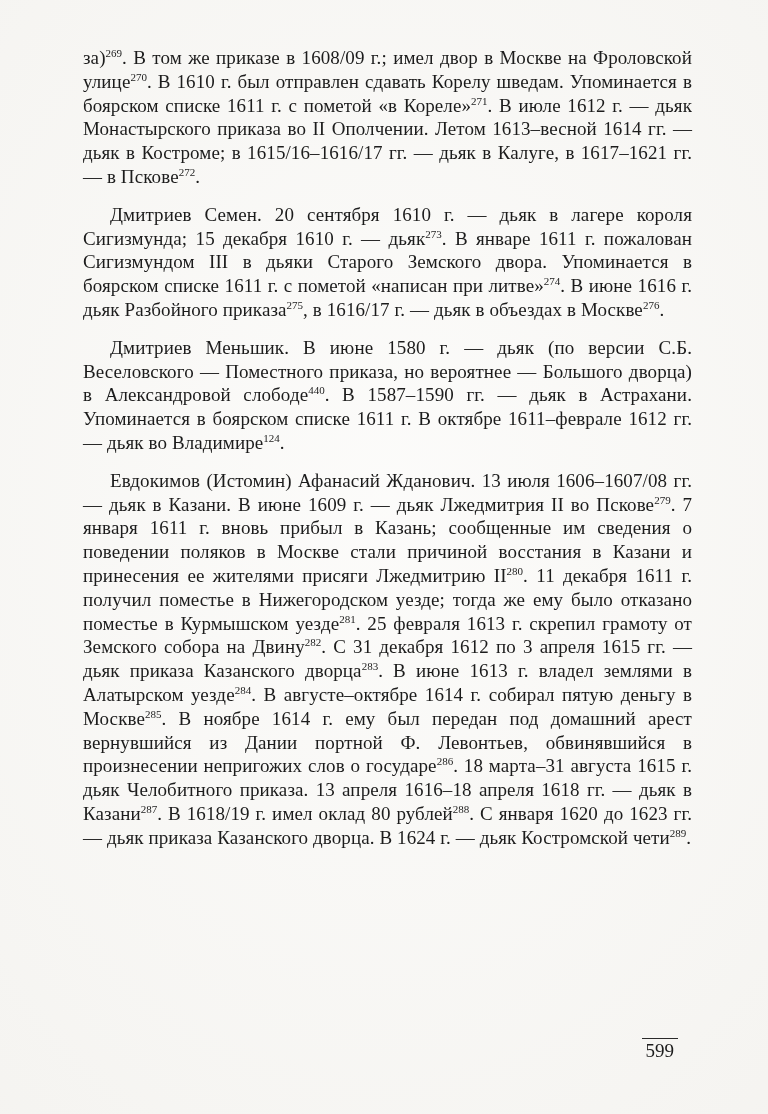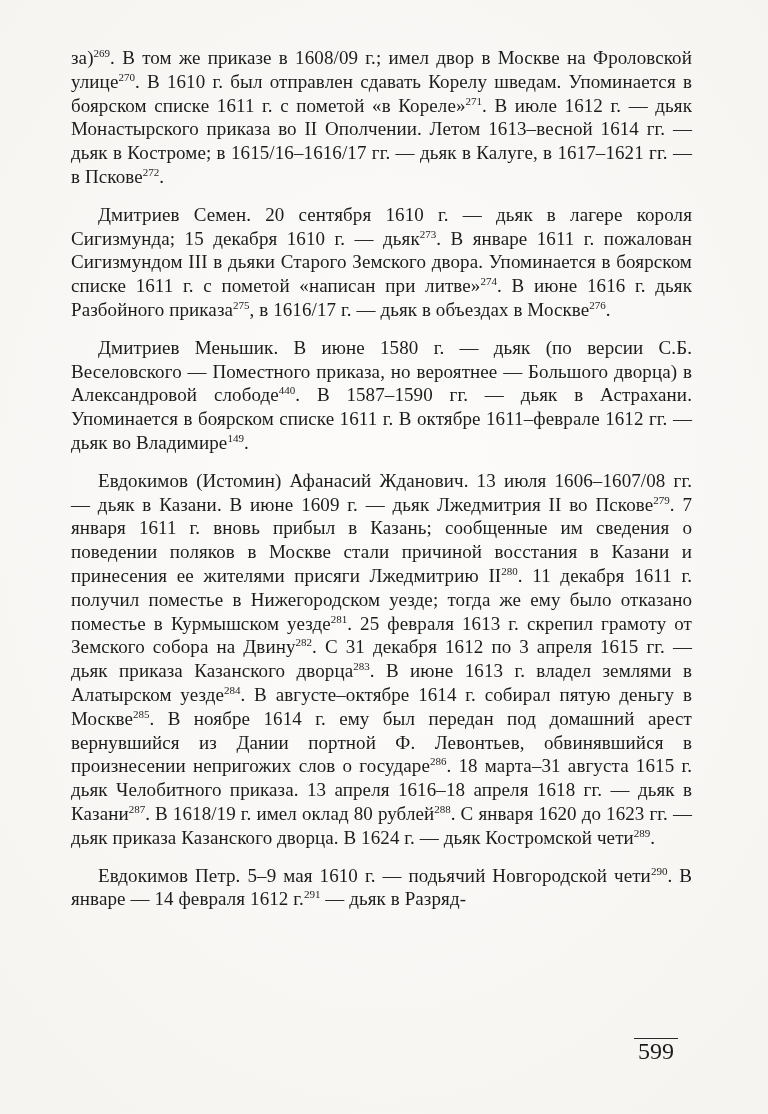--- a/index.html
+++ b/index.html
@@ -21,51 +21,50 @@
     position: absolute;
     left: 71px;
     top: 46px;
     width: 621px;
     font-size: 19px;
     line-height: 23.8px;
     text-align: justify;
     letter-spacing: 0.1px;
   }
   .text-column p {
-    margin: 0 0 14px 0;
+    margin: 0 0 14px 12px;
   }
   .text-column p.indent {
     text-indent: 27px;
   }
   .text-column b {
     font-weight: normal;
   }
   .text-column sup {
     font-size: 11px;
     line-height: 0;
     vertical-align: baseline;
     position: relative;
     top: -7px;
     letter-spacing: 0;
   }
   .page-number {
     position: absolute;
     top: 1038px;
     right: 90px;
-    font-size: 24px;
+    font-size: 19px;
     line-height: 22px;
     border-top: 1.5px solid #2a2a2a;
     padding: 1px 4px 0 4px;
     text-align: right;
   }
 </style>
 </head>
 <body>
 
 <div class="text-column">
     <p>за)<sup>269</sup>. В том же приказе в 1608/09 г.; имел двор в Москве на Фроловской улице<sup>270</sup>. В 1610 г. был отправлен сдавать Корелу шведам. Упоминается в боярском списке 1611 г. с пометой «в Кореле»<sup>271</sup>. В июле 1612 г. — дьяк Монастырского приказа во II Ополчении. Летом 1613–весной 1614 гг. — дьяк в Костроме; в 1615/16–1616/17 гг. — дьяк в Калуге, в 1617–1621 гг. — в Пскове<sup>272</sup>.</p>
     <p class="indent"><b>Дмитриев Семен.</b> 20 сентября 1610 г. — дьяк в лагере короля Сигизмунда; 15 декабря 1610 г. — дьяк<sup>273</sup>. В январе 1611 г. пожалован Сигизмундом III в дьяки Старого Земского двора. Упоминается в боярском списке 1611 г. с пометой «написан при литве»<sup>274</sup>. В июне 1616 г. дьяк Разбойного приказа<sup>275</sup>, в 1616/17 г. — дьяк в объездах в Москве<sup>276</sup>.</p>
-    <p class="indent"><b>Дмитриев Меньшик.</b> В июне 1580 г. — дьяк (по версии С.Б. Веселовского — Поместного приказа, но вероятнее — Большого дворца) в Александровой слободе<sup>440</sup>. В 1587–1590 гг. — дьяк в Астрахани. Упоминается в боярском списке 1611 г. В октябре 1611–феврале 1612 гг. — дьяк во Владимире<sup>149</sup>.</p>
+    <p class="indent"><b>Дмитриев Меньшик.</b> В июне 1580 г. — дьяк (по версии С.Б. Веселовского — Поместного приказа, но вероятнее — Большого дворца) в Александровой слободе<sup>440</sup>. В 1587–1590 гг. — дьяк в Астрахани. Упоминается в боярском списке 1611 г. В октябре 1611–феврале 1612 гг. — дьяк во Владимире<sup>124</sup>.</p>
     <p class="indent"><b>Евдокимов (Истомин) Афанасий Жданович.</b> 13 июля 1606–1607/08 гг. — дьяк в Казани. В июне 1609 г. — дьяк Лжедмитрия II во Пскове<sup>279</sup>. 7 января 1611 г. вновь прибыл в Казань; сообщенные им сведения о поведении поляков в Москве стали причиной восстания в Казани и принесения ее жителями присяги Лжедмитрию II<sup>280</sup>. 11 декабря 1611 г. получил поместье в Нижегородском уезде; тогда же ему было отказано поместье в Курмышском уезде<sup>281</sup>. 25 февраля 1613 г. скрепил грамоту от Земского собора на Двину<sup>282</sup>. С 31 декабря 1612 по 3 апреля 1615 гг. — дьяк приказа Казанского дворца<sup>283</sup>. В июне 1613 г. владел землями в Алатырском уезде<sup>284</sup>. В августе–октябре 1614 г. собирал пятую деньгу в Москве<sup>285</sup>. В ноябре 1614 г. ему был передан под домашний арест вернувшийся из Дании портной Ф. Левонтьев, обвинявшийся в произнесении непригожих слов о государе<sup>286</sup>. 18 марта–31 августа 1615 г. дьяк Челобитного приказа. 13 апреля 1616–18 апреля 1618 гг. — дьяк в Казани<sup>287</sup>. В 1618/19 г. имел оклад 80 рублей<sup>288</sup>. С января 1620 до 1623 гг. — дьяк приказа Казанского дворца. В 1624 г. — дьяк Костромской чети<sup>289</sup>.</p>
-    <p class="indent"><b>Евдокимов Петр.</b> 5–9 мая 1610 г. — подьячий Новгородской чети<sup>290</sup>. В январе — 14 февраля 1612 г.<sup>291</sup> — дьяк в Разряд-</p>
   </div>
 
 <div class="page-number">599</div>
 
 </body></html>

